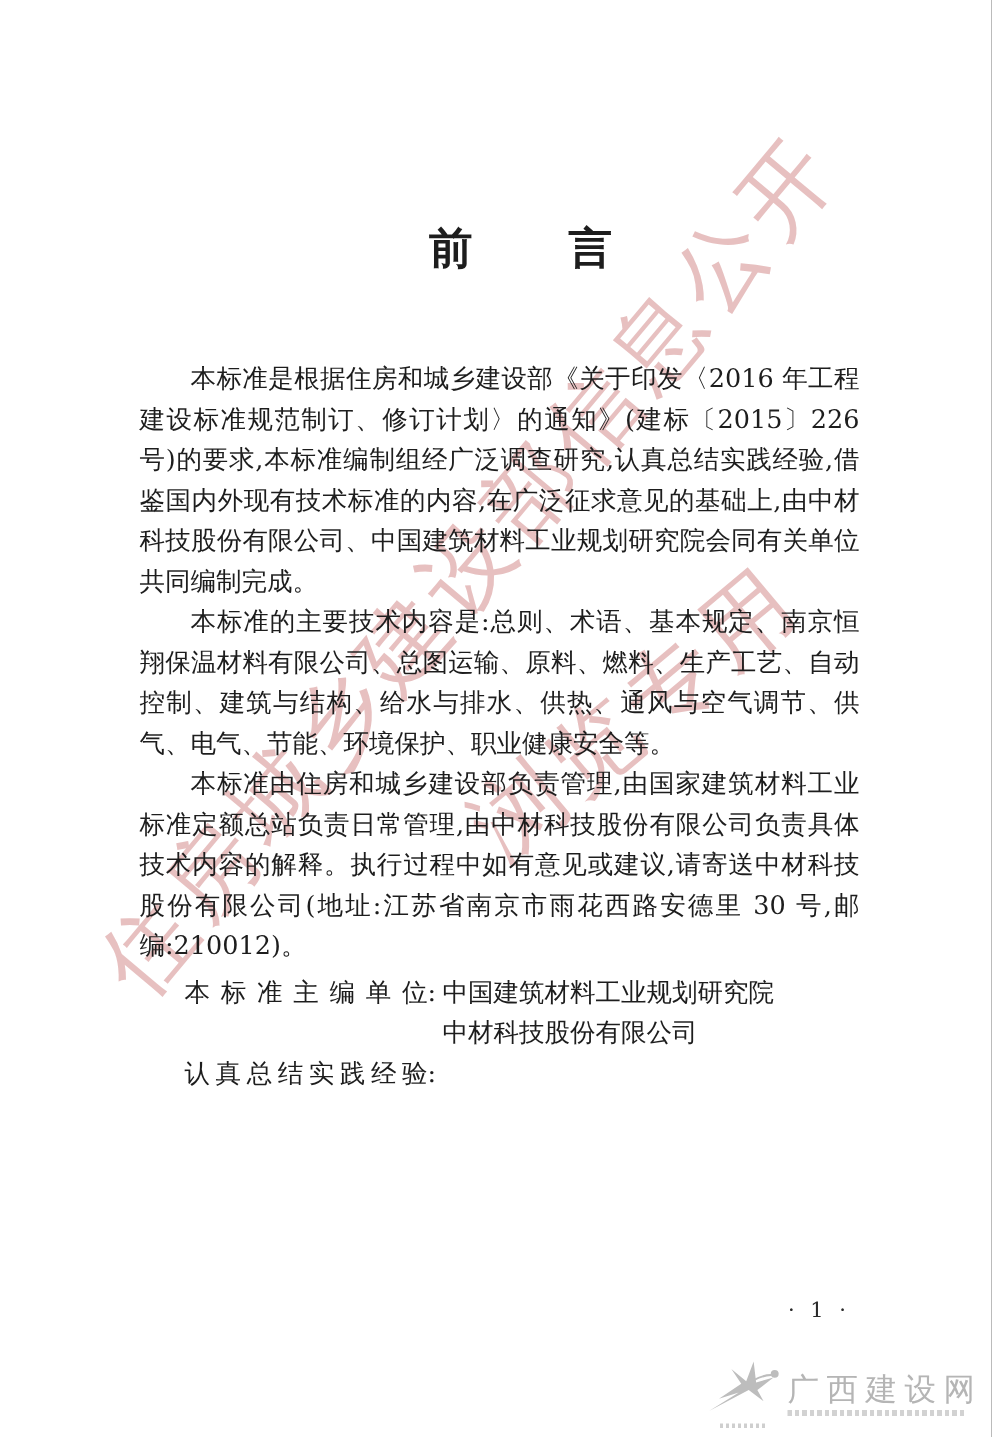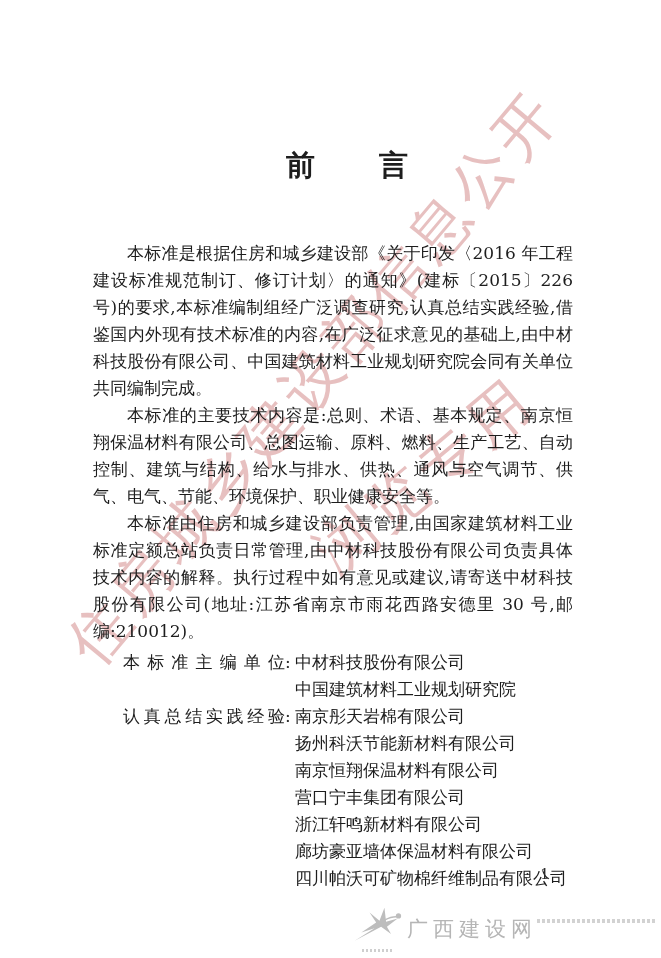--- a/index.html
+++ b/index.html
@@ -87,21 +87,21 @@
     display:flex;
     align-items:center;
     gap:4px;
     color:var(--logo_gray,#b5b5b5);
   }
   .star-wrap { display:flex; flex-direction:column; align-items:center; }
   .star-tagline {
     width:30px; height:3px; margin-top:1px;
     background:repeating-linear-gradient(90deg,#cfcfcf 0 2px,transparent 2px 4px);
   }
-  .logo-text-wrap { display:flex; }
+  .logo-text-wrap { display:flex; flex-direction:column; }
   .logo-text {
     font-size:21px;
     letter-spacing:5px;
     color:var(--logo_gray,#b5b5b5);
     line-height:24px;
     white-space:nowrap;
   }
   .logo-tagline {
     width:118px; height:4px; margin-top:2px;
     background:repeating-linear-gradient(90deg,#d2d2d2 0 3px,transparent 3px 5px);
@@ -124,37 +124,28 @@
         <p>本标准的主要技术内容是:总则、术语、基本规定、南京恒翔保温材料有限公司、总图运输、原料、燃料、生产工艺、自动控制、建筑与结构、给水与排水、供热、通风与空气调节、供气、电气、节能、环境保护、职业健康安全等。</p>
         <p>本标准由住房和城乡建设部负责管理,由国家建筑材料工业标准定额总站负责日常管理,由中材科技股份有限公司负责具体技术内容的解释。执行过程中如有意见或建议,请寄送中材科技股份有限公司(地址:江苏省南京市雨花西路安德里 30 号,邮编:210012)。</p>
       </div>
 
     <div class="editors">
 
       <div class="editor-row">
         <span class="editor-label">本标准主编单位</span>
         <span class="editor-colon">:</span>
         <div class="editor-values">
+            <div class="unit-line">中国建筑材料工业规划研究院</div>
             <div class="unit-line">中材科技股份有限公司</div>
-            <div class="unit-line">中国建筑材料工业规划研究院</div>
           </div>
       </div>
 
       <div class="editor-row">
         <span class="editor-label">认真总结实践经验</span>
         <span class="editor-colon">:</span>
-        <div class="editor-values">
-            <div class="unit-line">南京彤天岩棉有限公司</div>
-            <div class="unit-line">扬州科沃节能新材料有限公司</div>
-            <div class="unit-line">南京恒翔保温材料有限公司</div>
-            <div class="unit-line">营口宁丰集团有限公司</div>
-            <div class="unit-line">浙江轩鸣新材料有限公司</div>
-            <div class="unit-line">廊坊豪亚墙体保温材料有限公司</div>
-            <div class="unit-line">四川帕沃可矿物棉纤维制品有限公司</div>
-          </div>
       </div>
 
     </div>
   </div>
 
   <div class="page-number">· 1 ·</div>
 
   <div class="footer-logo">
     <div class="star-wrap">
       <span>

